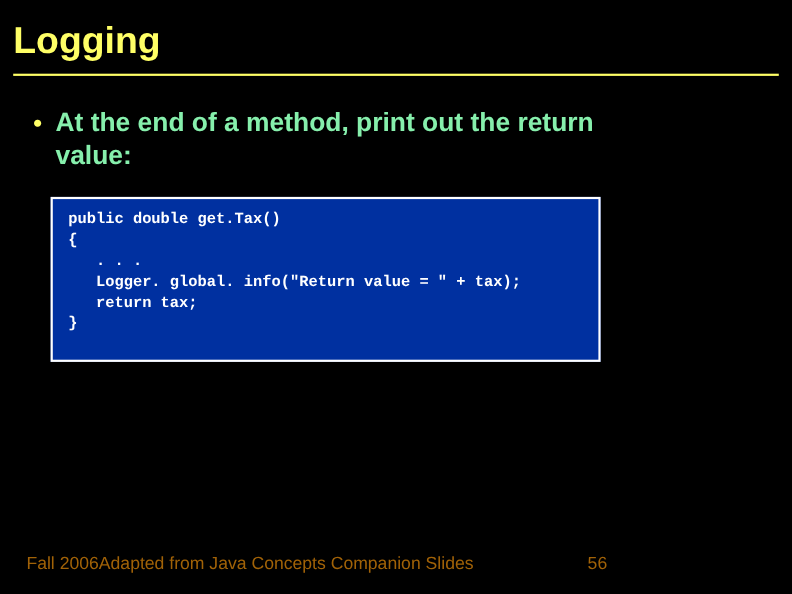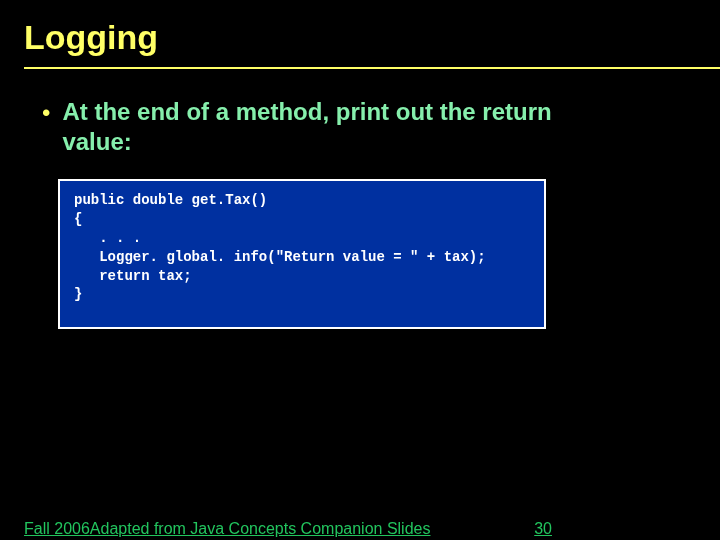--- a/index.html
+++ b/index.html
@@ -8,21 +8,21 @@
     background: #000000;
     font-family: Arial, Helvetica, sans-serif;
     color: #ffff66;
     position: relative;
     overflow: hidden;
   }
   .slide {
     width: 576px;
     height: 540px;
     position: relative;
-    padding: 18px 0 0 12px;
+    padding: 18px 0 0 0;
   }
   .title {
     font-size: 34px;
     font-weight: bold;
     padding: 0 0 10px 12px;
     color: #ffff66;
   }
   .rule {
     height: 2px;
     background: #ffff66;
@@ -60,27 +60,26 @@
     font-weight: bold;
     line-height: 1.35;
     color: #ffffff;
     white-space: pre;
     min-height: 150px;
   }
   .footer {
     position: absolute;
     left: 0;
     right: 0;
-    bottom: 2px;
+    bottom: 18px;
     display: flex;
     align-items: center;
     padding: 0 24px 0 24px;
-    color: #22c55e;
+    color: #a16207;
     font-size: 16px;
-    text-decoration: underline;
   }
   .footer-left { flex: 0 0 auto; }
   .footer-center { flex: 1 1 auto; text-align: left; }
   .footer-right { flex: 0 0 auto; }
 </style>
 </head>
 <body>
 
 <div class="slide">
 
@@ -97,16 +96,16 @@
   <div class="code-box">public double get.Tax()
 {
    . . .
    Logger. global. info("Return value = " + tax);
    return tax;
 }</div>
 
   <div class="footer">
     <div class="footer-left">Fall 2006</div>
     <div class="footer-center">Adapted from Java Concepts Companion Slides</div>
-    <div class="footer-right">30</div>
+    <div class="footer-right">56</div>
   </div>
 
 </div>
 
 </body></html>

